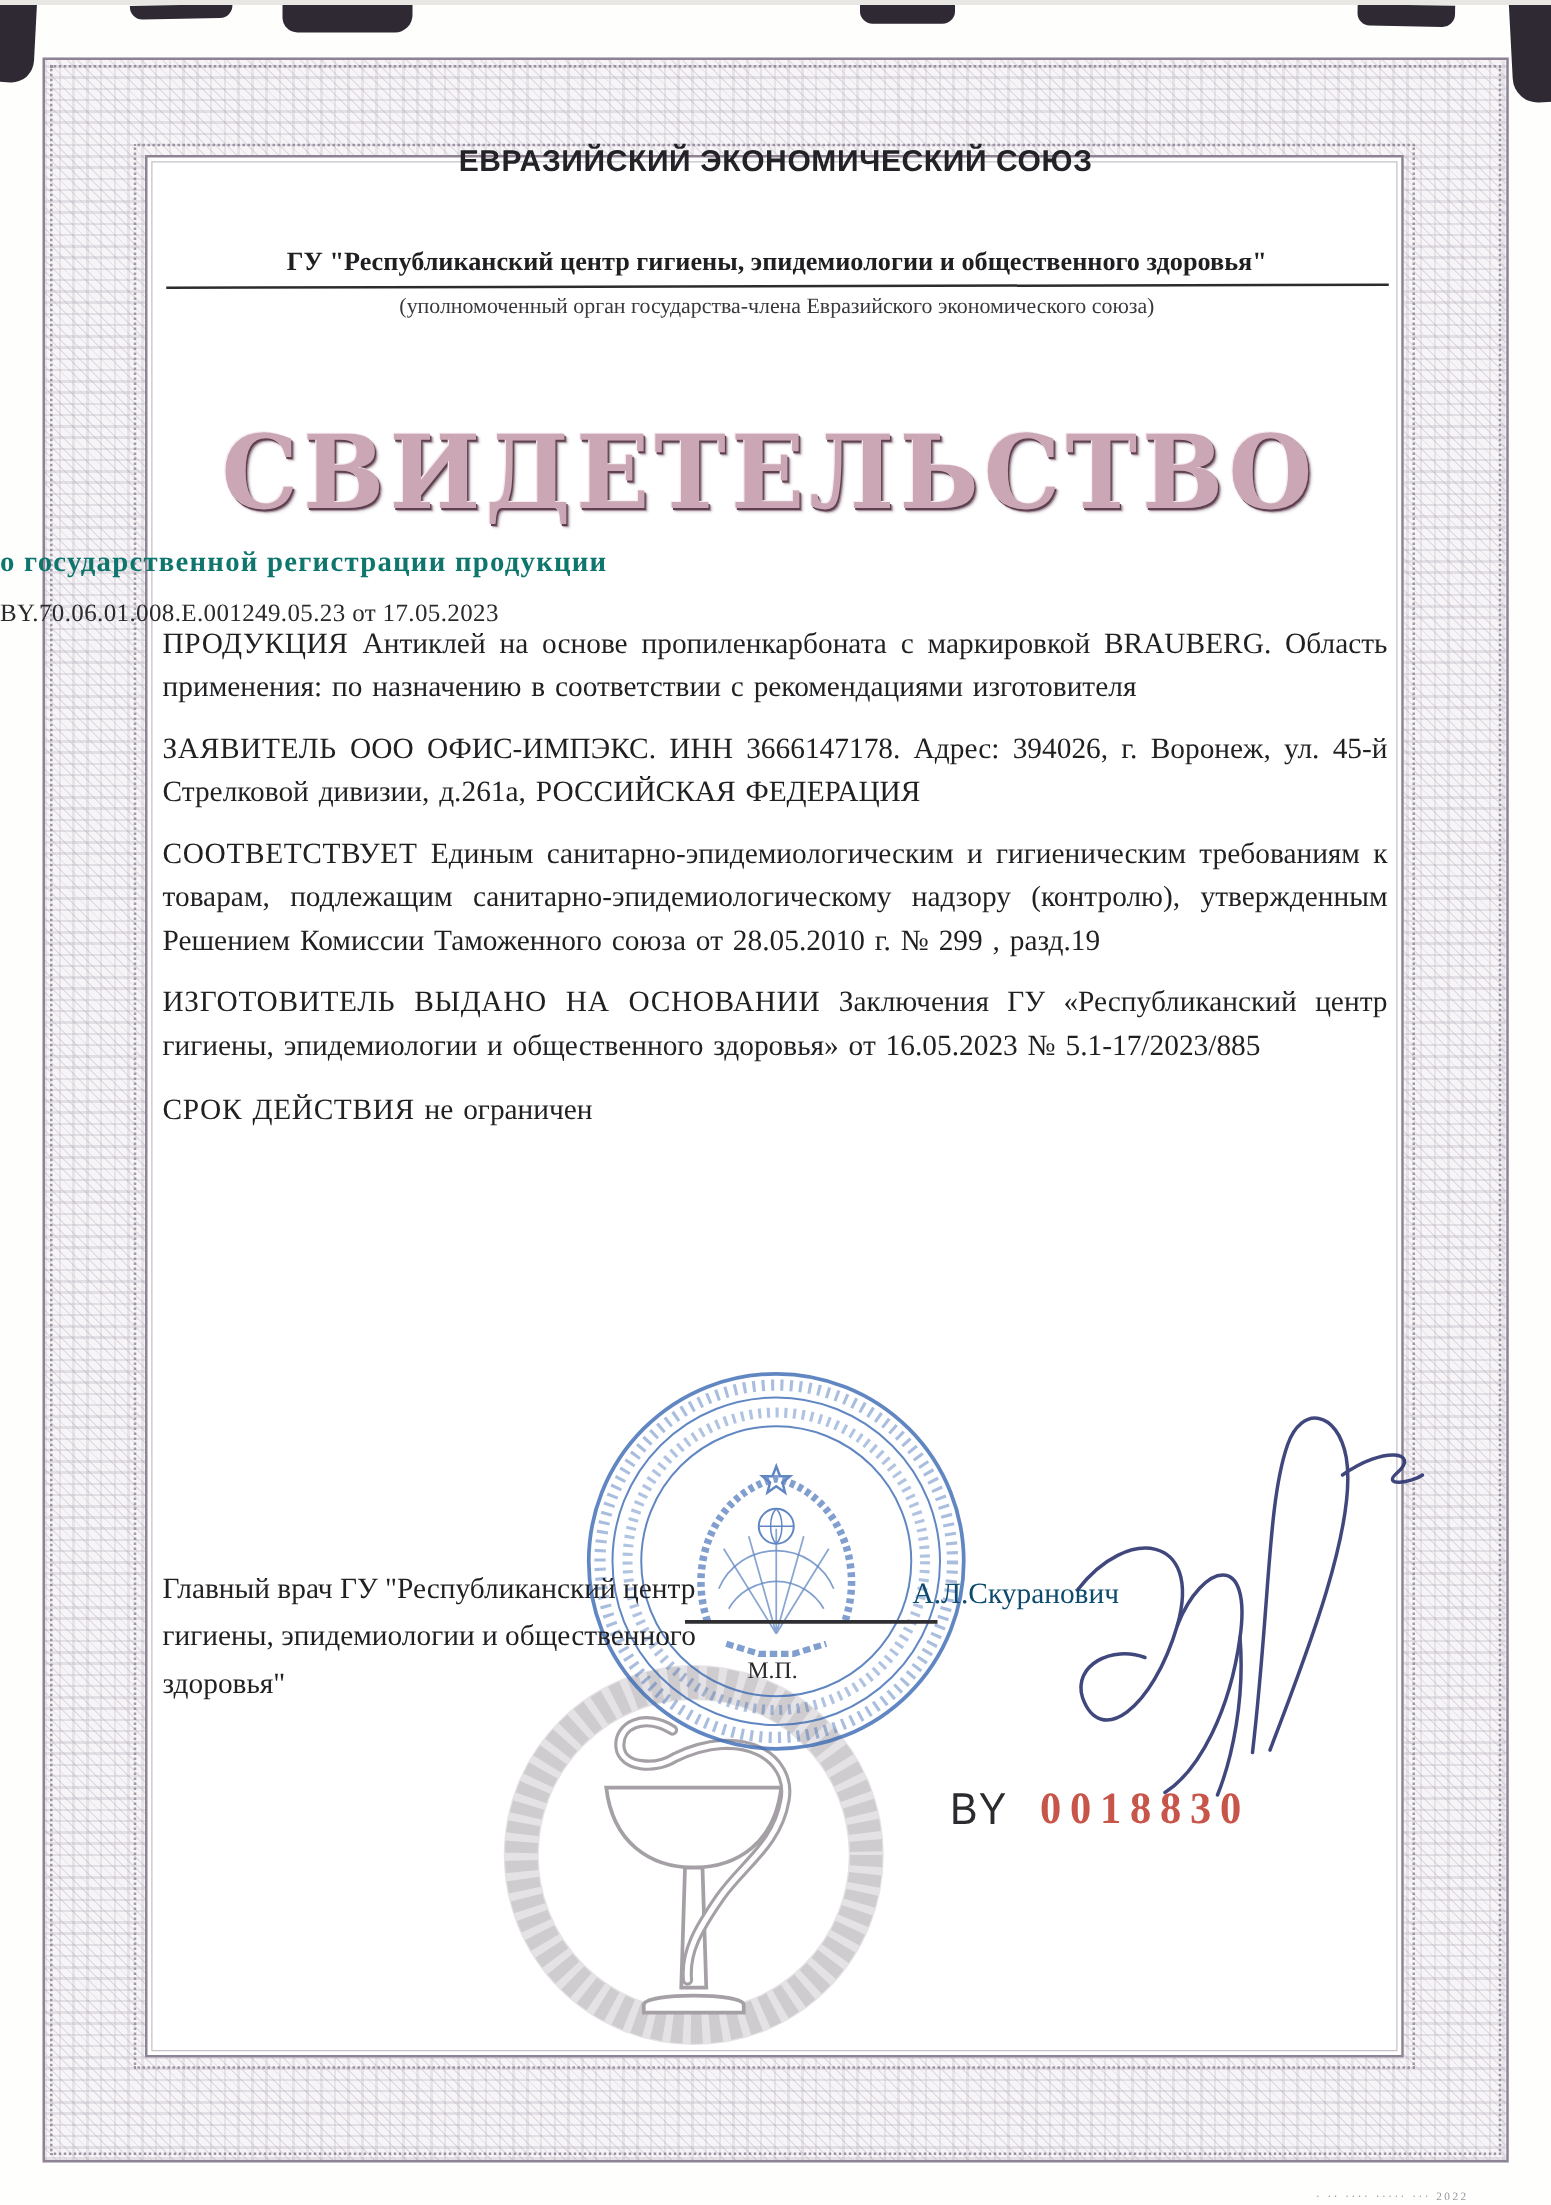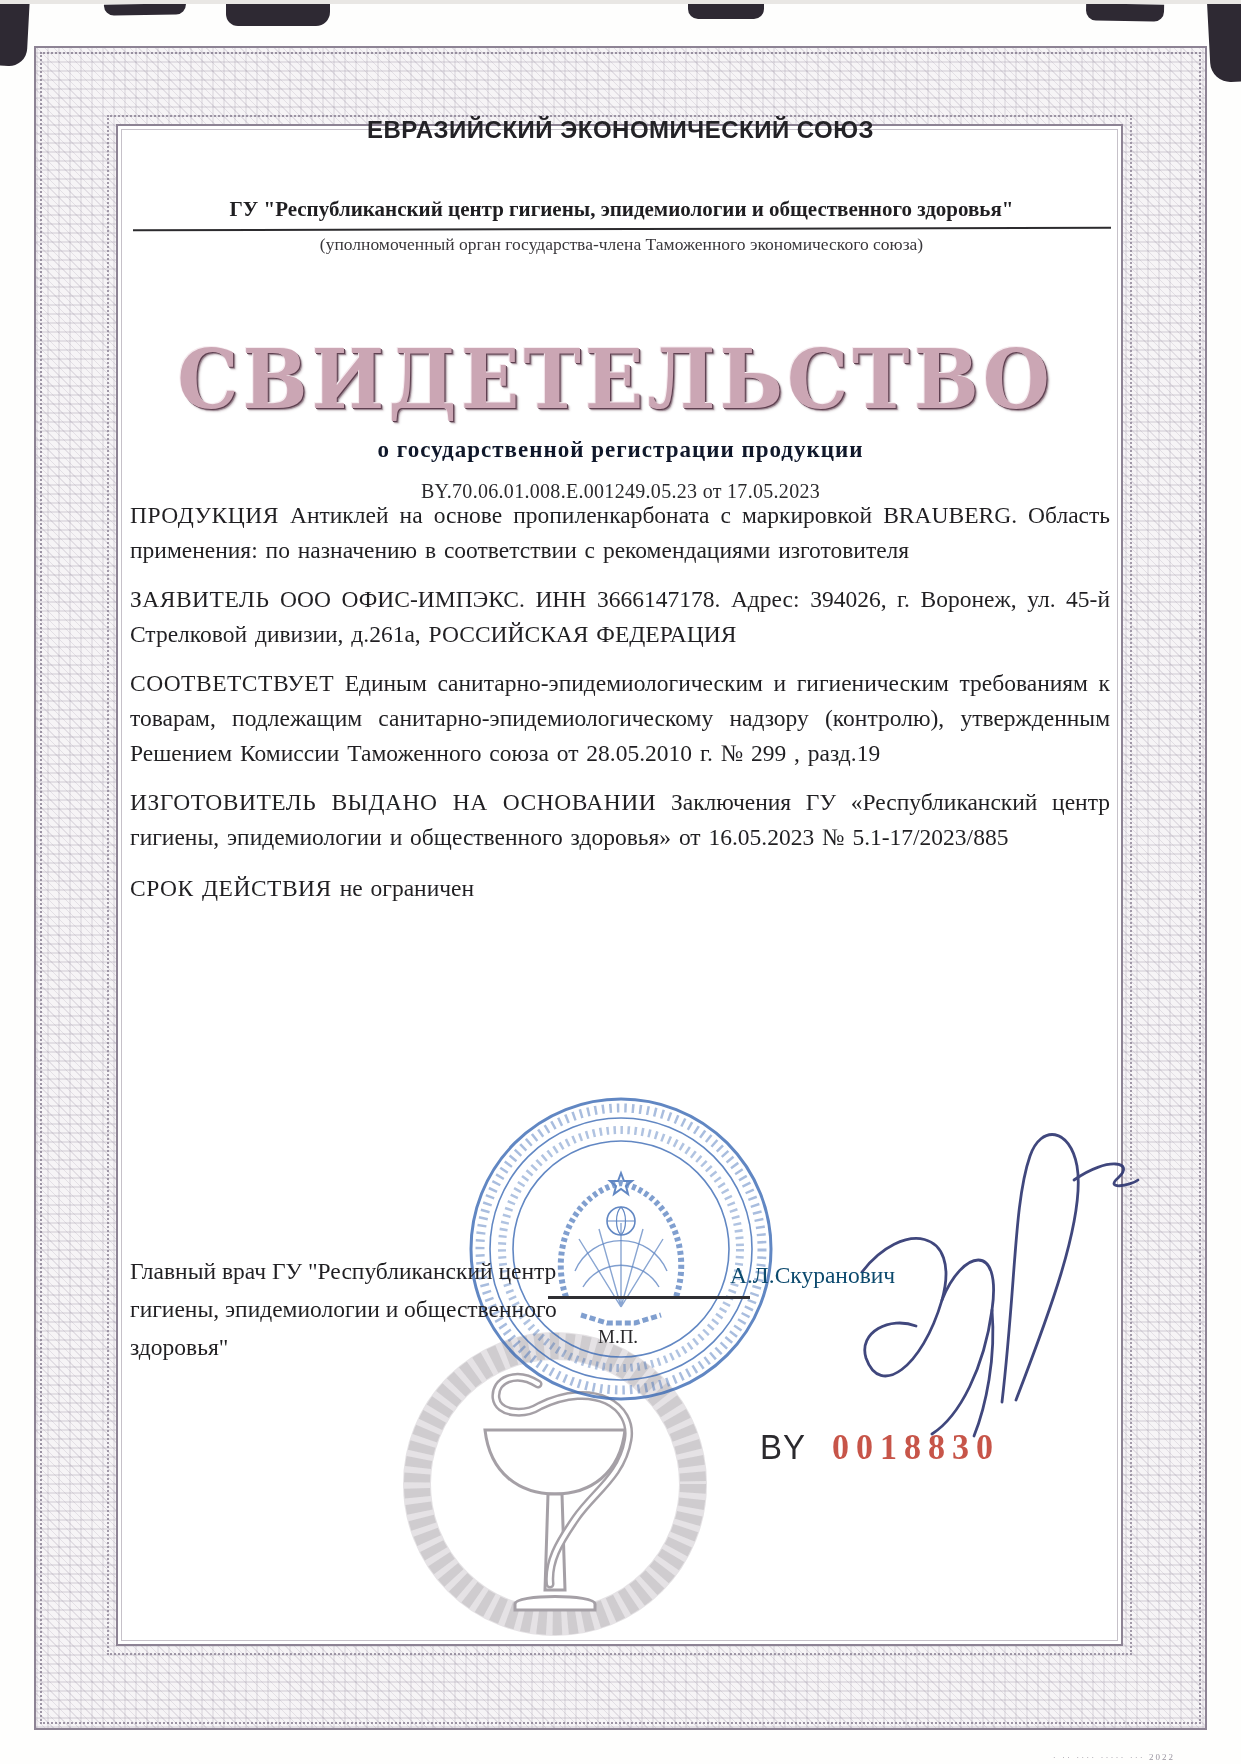--- a/index.html
+++ b/index.html
@@ -43,23 +43,23 @@
     border-top:2px solid #2c2b2e;transform:rotate(-.15deg);}
   .auth-note{position:absolute;left:130px;right:128px;top:230px;z-index:4;
     text-align:center;font-size:17.5px;color:#39373b;}
   
   .doc-title{position:absolute;left:0;right:10px;top:330px;z-index:4;
     text-align:center;font-family:"DejaVu Serif",serif;font-weight:bold;
     font-size:77px;letter-spacing:4px;color:#cba6b4;
     text-shadow:-1px -1px 0 #f6ebef, 1px 1px 0 #5e4050, 2px 2px 1px rgba(94,64,80,.55), 3px 3px 2px rgba(120,90,105,.25);
     transform:scaleY(1.06);}
   .doc-subtitle{position:absolute;left:0;right:0;top:433px;z-index:4;
-    text-align:center;font-weight:bold;font-size:23px;letter-spacing:1px;color:#0f172a;}
+    font-weight:bold;font-size:23px;letter-spacing:1px;color:#0f766e;}
   .reg-number{position:absolute;left:0;right:0;top:476px;z-index:4;
-    text-align:center;font-size:20px;letter-spacing:.3px;color:#2a292c;}
+    font-size:20px;letter-spacing:.3px;color:#2a292c;}
   
   .body-text{position:absolute;left:130px;right:131px;top:494px;z-index:4;}
   .body-text p{margin:0 0 14px 0;font-size:23.5px;line-height:35px;
     text-align:justify;word-spacing:2px;color:#201f22;}
   .body-text p.last{margin-top:16px;}
   .lbl{letter-spacing:.5px;}
   
   .stamp{position:absolute;left:462px;top:1086px;z-index:5;opacity:.82;}
   .sig{position:absolute;left:820px;top:1096px;z-index:6;opacity:.9;}
   .sig-line{position:absolute;left:548px;top:1292px;width:202px;z-index:7;
@@ -92,21 +92,21 @@
   <div class="notch n4"></div>
   <div class="notch n5"></div>
   <div class="notch n6"></div>
 
   <div class="frame"></div>
   <div class="hole"></div>
 
   <div class="union">ЕВРАЗИЙСКИЙ ЭКОНОМИЧЕСКИЙ СОЮЗ</div>
   <div class="authority">ГУ "Республиканский центр гигиены, эпидемиологии и общественного здоровья"</div>
   <div class="auth-line"></div>
-  <div class="auth-note">(уполномоченный орган государства-члена Таможенного экономического союза)</div>
+  <div class="auth-note">(уполномоченный орган государства-члена Евразийского экономического союза)</div>
 
   <div class="doc-title">СВИДЕТЕЛЬСТВО</div>
   <div class="doc-subtitle">о государственной регистрации продукции</div>
   <div class="reg-number">BY.70.06.01.008.E.001249.05.23 от 17.05.2023</div>
 
   <div class="body-text">
     <p><span class="lbl">ПРОДУКЦИЯ</span> <span>Антиклей на основе пропиленкарбоната с маркировкой BRAUBERG. Область применения: по назначению в соответствии с рекомендациями изготовителя</span></p>
     <p><span class="lbl">ЗАЯВИТЕЛЬ</span> <span>ООО ОФИС-ИМПЭКС. ИНН 3666147178. Адрес: 394026,  г. Воронеж, ул. 45-й Стрелковой дивизии, д.261а, РОССИЙСКАЯ ФЕДЕРАЦИЯ</span></p>
     <p><span class="lbl">СООТВЕТСТВУЕТ</span> <span>Единым санитарно-эпидемиологическим и гигиеническим требованиям к товарам, подлежащим санитарно-эпидемиологическому надзору (контролю), утвержденным Решением Комиссии Таможенного союза от  28.05.2010 г. № 299 , разд.19</span></p>
     <p><span class="lbl">ИЗГОТОВИТЕЛЬ ВЫДАНО НА ОСНОВАНИИ</span> <span>Заключения ГУ «Республиканский центр гигиены, эпидемиологии и общественного здоровья» от 16.05.2023 № 5.1-17/2023/885</span></p>

